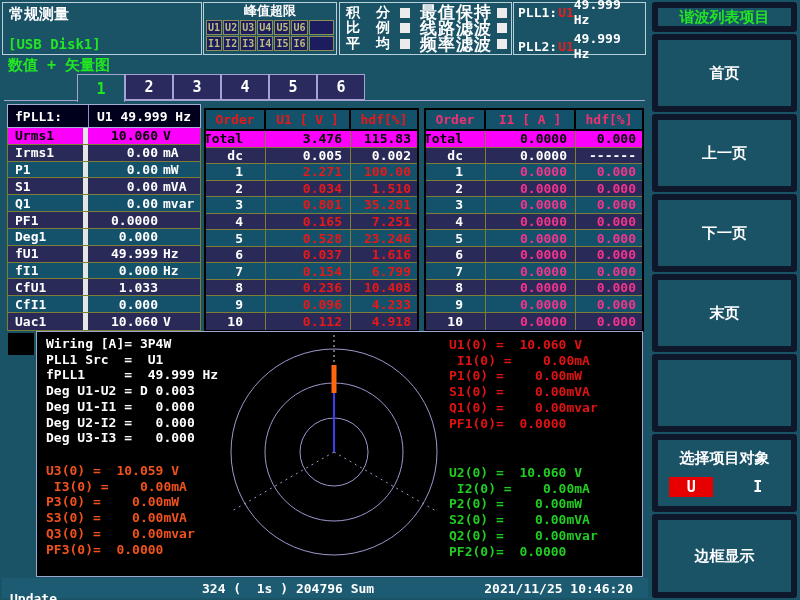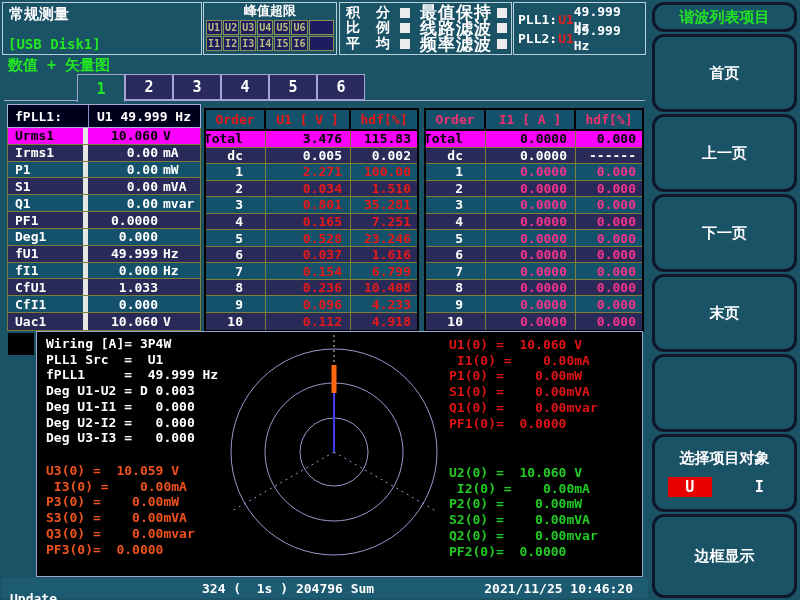--- a/index.html
+++ b/index.html
@@ -19,21 +19,21 @@
   .pcell{width:17px;height:15px;background:#1c1c5e;border:1px solid #8f8f52;color:#bdbd7e;
          font:bold 10px "DejaVu Sans Mono",monospace;display:flex;align-items:center;justify-content:center}
   .pcell-empty{width:27px}
   #box-ind{left:339px;top:2px;width:173px;height:53px;display:flex;flex-direction:column;justify-content:space-around;padding:2px}
   .ind-row{display:flex;align-items:center;height:15px;color:#fff;font-weight:bold;font-size:14px}
   .ind-ch{margin-left:4px}
   .ind-ch2{margin-left:16px}
   .ind-sq{width:10px;height:10px;background:#ececec;margin-left:10px}
   .ind-label{margin-left:10px;font-size:17px;letter-spacing:1px}
   .ind-sq2{margin-left:auto;margin-right:2px}
-  #box-pll{left:513px;top:2px;width:133px;height:53px;display:flex;flex-direction:column;justify-content:center;gap:1px}
+  #box-pll{left:513px;top:2px;width:133px;height:53px;display:flex;flex-direction:column;justify-content:flex-start;gap:16px}
   .pll-row{display:flex;align-items:center;color:#fff;font:bold 13px "DejaVu Sans Mono",monospace;padding:0 4px;height:18px}
   .pll-src{color:#e31e1e;margin-left:1px}
   .pll-freq{margin-left:auto}
 
   
   #subtitle{position:absolute;left:8px;top:56px;color:#23e623;font-weight:bold;font-size:15px}
   #tabstrip{position:absolute;left:77px;top:74px;display:flex;align-items:flex-start;z-index:2}
   .tab{width:48px;height:26px;background:#2a2a5e;border:1px solid #a4a4d4;color:#fff;
        font:bold 15px "DejaVu Sans Mono",monospace;display:flex;align-items:center;justify-content:center;cursor:pointer}
   .tab.active{background:#1a5266;color:#23e623;height:28px;border-bottom:none}
@@ -96,21 +96,21 @@
   
   #status-bar{position:absolute;left:2px;top:578px;width:646px;height:20px;background:#1d5b72;
               color:#fff;font:bold 13px "DejaVu Sans Mono",monospace}
   #update-label{position:absolute;left:8px;top:13px}
   #update-value{position:absolute;left:200px;top:3px;white-space:pre}
   #status-datetime{position:absolute;right:15px;top:3px}
 
   
   #sidebar{position:absolute;left:650px;top:0;width:148px;height:600px;display:flex;flex-direction:column;
            padding:2px 1px 2px 2px;gap:2px}
-  .side-sec{border:3px solid #0f172a;border-radius:12px;background:#1a5266;color:#fff;display:flex;
+  .side-sec{border:6px solid #0f172a;border-radius:3px;background:#1a5266;color:#fff;display:flex;
             align-items:center;justify-content:center;font-weight:bold;font-size:15px}
   .side-title{height:30px;flex:none;color:#23e623}
   .side-btn{height:78px;flex:none;cursor:pointer}
   .side-empty{height:78px;flex:none}
   .stack{flex-direction:column;gap:9px}
   #select-sec{height:78px;flex:none}
   #border-sec{flex:1}
   .opt-row{display:flex;width:100%;justify-content:space-around;align-items:center;
            font:bold 15px "DejaVu Sans Mono",monospace}
   .opt{min-width:44px;text-align:center;padding:1px 4px;cursor:pointer}

